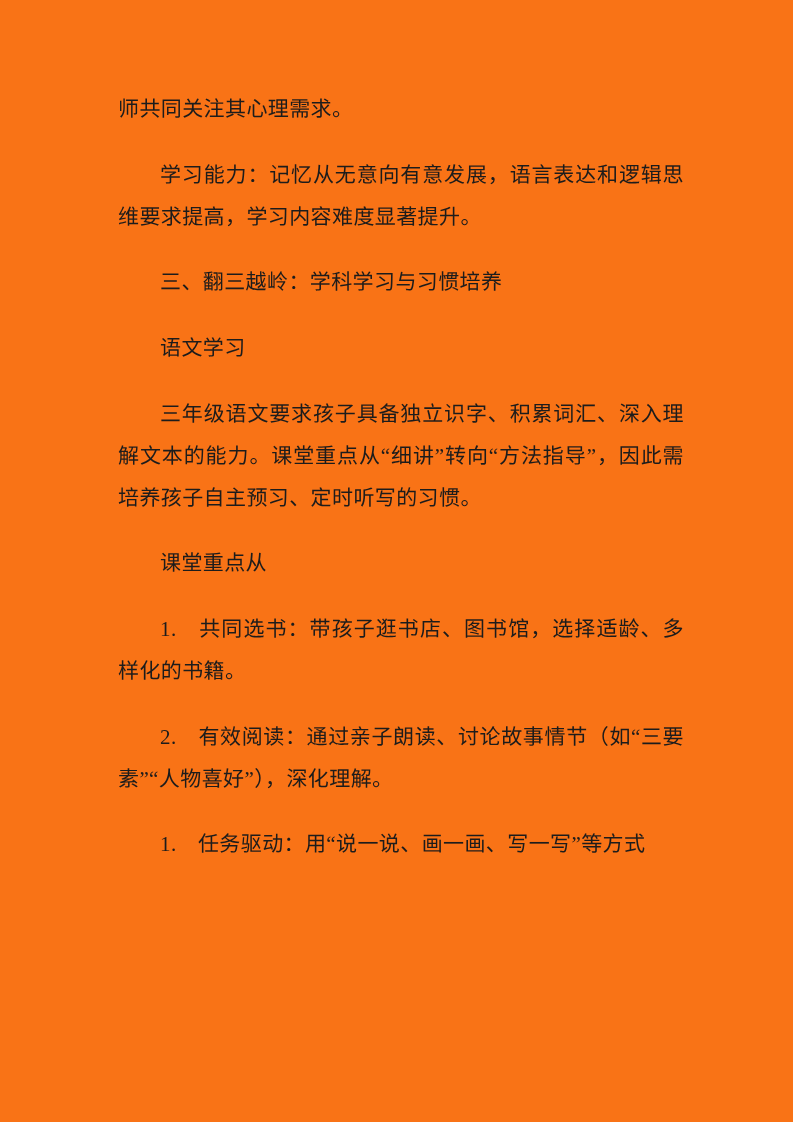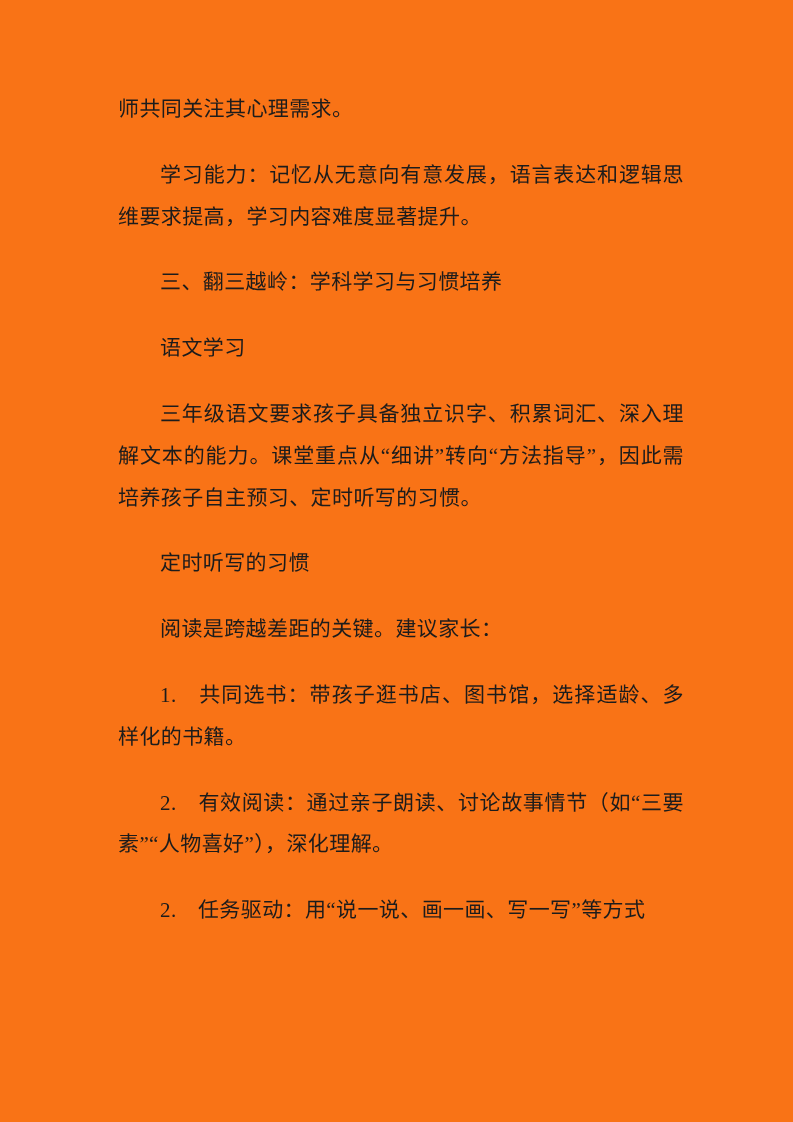--- a/index.html
+++ b/index.html
@@ -39,19 +39,18 @@
 </head>
 <body>
 
 <div class="page">
   <div class="content">
     <p>师共同关注其心理需求。</p>
     <p class="indent">学习能力：记忆从无意向有意发展，语言表达和逻辑思维要求提高，学习内容难度显著提升。</p>
     <p class="indent">三、翻三越岭：学科学习与习惯培养</p>
     <p class="indent">语文学习</p>
     <p class="indent">三年级语文要求孩子具备独立识字、积累词汇、深入理解文本的能力。课堂重点从“细讲”转向“方法指导”，因此需培养孩子自主预习、定时听写的习惯。</p>
-    <p class="indent">定时听写的习惯</p>
-    <p class="indent">阅读是跨越差距的关键。建议家长：</p>
+    <p class="indent">课堂重点从</p>
     <p class="indent">1.　共同选书：带孩子逛书店、图书馆，选择适龄、多样化的书籍。</p>
     <p class="indent">2.　有效阅读：通过亲子朗读、讨论故事情节（如“三要素”“人物喜好”），深化理解。</p>
-    <p class="indent">2.　任务驱动：用“说一说、画一画、写一写”等方式</p>
+    <p class="indent">1.　任务驱动：用“说一说、画一画、写一写”等方式</p>
   </div>
 </div>
 
 </body></html>

